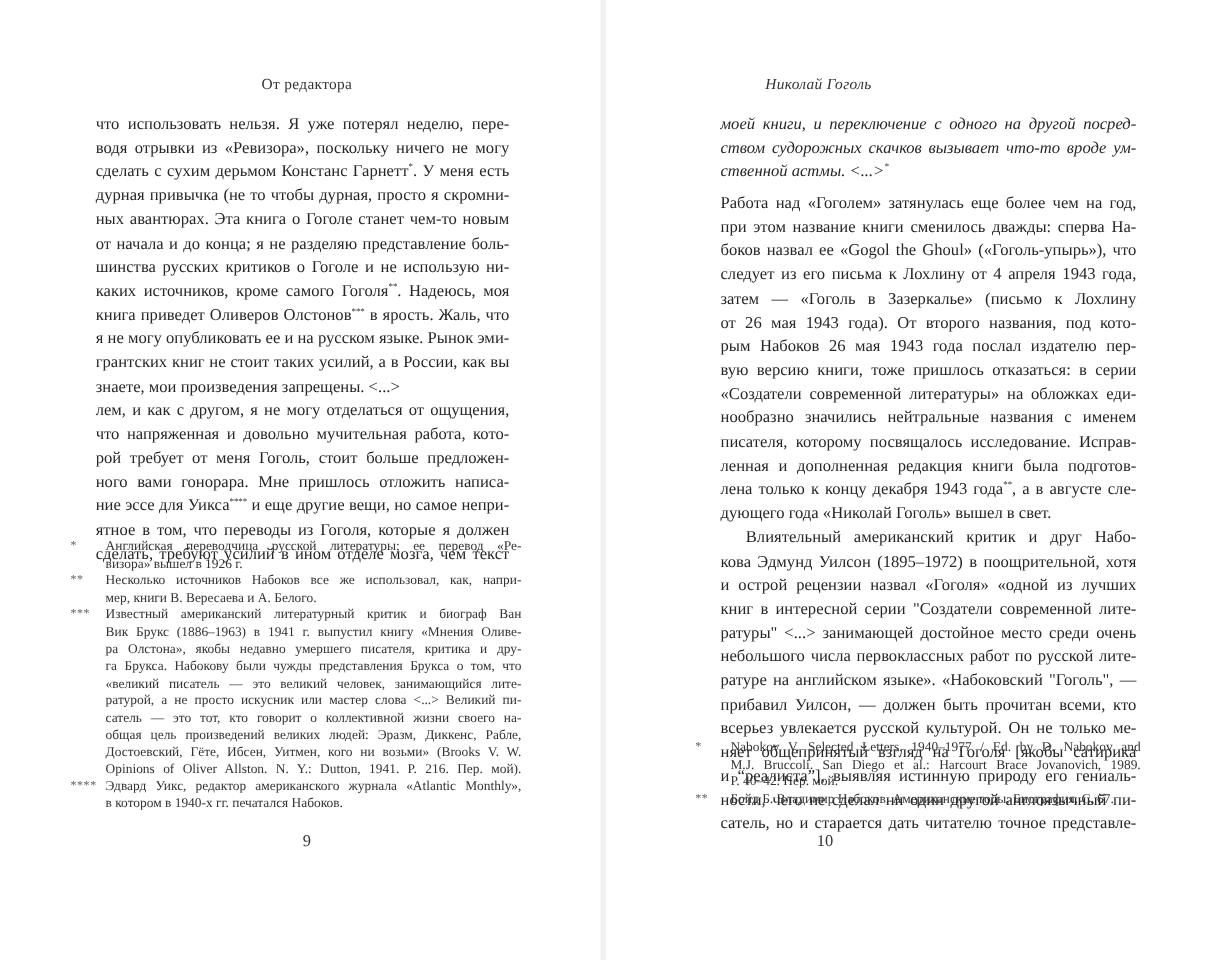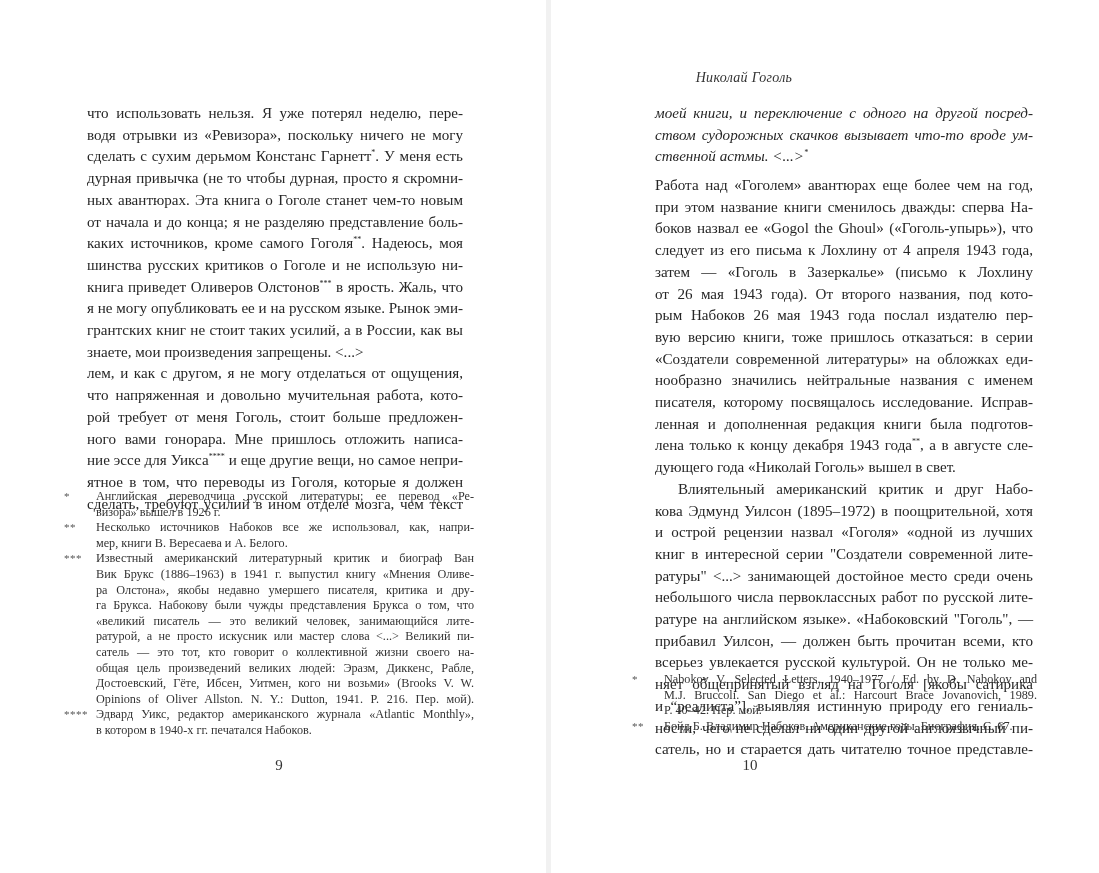--- a/index.html
+++ b/index.html
@@ -52,30 +52,31 @@
   }
   .left .folio { left: 0; width: 546px; margin-left: 6px; }
   .right .folio { left: 0; width: 548px; margin-left: -52px; }
 </style>
 </head>
 <body>
 
 <div class="spread">
 
   <div class="page left">
+    <div class="running-head">От редактора</div>
 
     <div class="body-text">
       <span class="line">что использовать нельзя. Я уже потерял неделю, пере-</span>
       <span class="line">водя отрывки из «Ревизора», поскольку ничего не могу</span>
       <span class="line">сделать с сухим дерьмом Констанс Гарнетт<sup class="fn">*</sup>. У меня есть</span>
       <span class="line">дурная привычка (не то чтобы дурная, просто я скромни-</span>
       <span class="line">ных авантюрах. Эта книга о Гоголе станет чем-то новым</span>
       <span class="line">от начала и до конца; я не разделяю представление боль-</span>
+      <span class="line">шинства русских критиков о Гоголе и не использую ни-</span>
       <span class="line">каких источников, кроме самого Гоголя<sup class="fn">**</sup>. Надеюсь, моя</span>
-      <span class="line">шинства русских критиков о Гоголе и не использую ни-</span>
       <span class="line">книга приведет Оливеров Олстонов<sup class="fn">***</sup> в ярость. Жаль, что</span>
       <span class="line">я не могу опубликовать ее и на русском языке. Рынок эми-</span>
       <span class="line">грантских книг не стоит таких усилий, а в России, как вы</span>
       <span class="line last">знаете, мои произведения запрещены. &lt;...&gt;</span>
       <span class="line">лем, и как с другом, я не могу отделаться от ощущения,</span>
       <span class="line">что напряженная и довольно мучительная работа, кото-</span>
       <span class="line">рой требует от меня Гоголь, стоит больше предложен-</span>
       <span class="line">ного вами гонорара. Мне пришлось отложить написа-</span>
       <span class="line">ние эссе для Уикса<sup class="fn">****</sup> и еще другие вещи, но самое непри-</span>
       <span class="line">ятное в том, что переводы из Гоголя, которые я должен</span>
@@ -121,21 +122,21 @@
   <div class="page right">
     <div class="running-head italic">Николай Гоголь</div>
 
     <div class="body-text top">
       <span class="line">моей книги, и переключение с одного на другой посред-</span>
       <span class="line">ством судорожных скачков вызывает что-то вроде ум-</span>
       <span class="line last">ственной астмы. &lt;...&gt;<sup class="fn">*</sup></span>
     </div>
 
     <div class="body-text main">
-      <span class="line">Работа над «Гоголем» авантюрах еще более чем на год,</span>
+      <span class="line">Работа над «Гоголем» затянулась еще более чем на год,</span>
       <span class="line">при этом название книги сменилось дважды: сперва На-</span>
       <span class="line">боков назвал ее «Gogol the Ghoul» («Гоголь-упырь»), что</span>
       <span class="line">следует из его письма к Лохлину от 4 апреля 1943 года,</span>
       <span class="line">затем — «Гоголь в Зазеркалье» (письмо к Лохлину</span>
       <span class="line">от 26 мая 1943 года). От второго названия, под кото-</span>
       <span class="line">рым Набоков 26 мая 1943 года послал издателю пер-</span>
       <span class="line">вую версию книги, тоже пришлось отказаться: в серии</span>
       <span class="line">«Создатели современной литературы» на обложках еди-</span>
       <span class="line">нообразно значились нейтральные названия с именем</span>
       <span class="line">писателя, которому посвящалось исследование. Исправ-</span>

